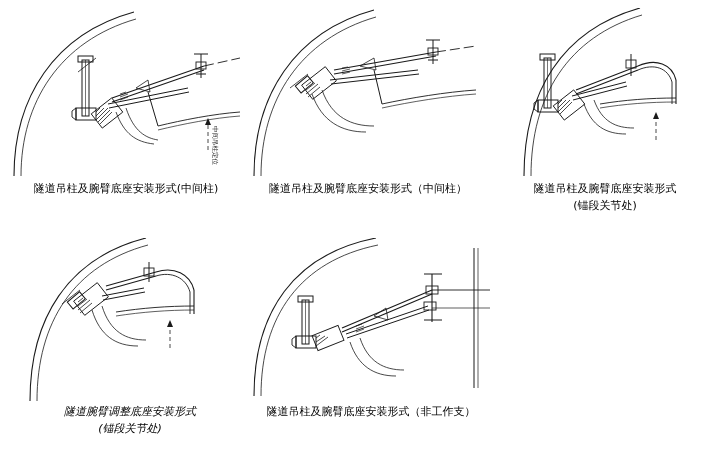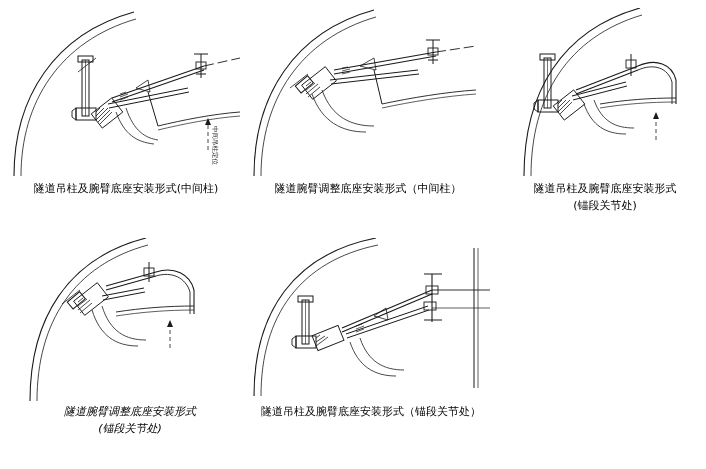--- a/index.html
+++ b/index.html
@@ -144,21 +144,21 @@
         <path d="M132 96 C 160 90, 196 84, 226 82" stroke-width="0.9"></path>
         <path d="M132 100 C 160 94, 196 88, 226 86" stroke-width="0.7"></path>
 
         <path d="M124 62 L 132 96" stroke-width="1"></path>
 
         <path d="M62 86 C 72 114, 92 124, 116 124" stroke-width="0.8"></path>
         <path d="M72 82 C 82 110, 102 118, 124 118" stroke-width="0.8"></path>
       </g>
     </svg>
     <div class="caption" id="cap-2">
-      <span>隧道腕臂调整底座安装形式（中间柱）</span>
+      <span>隧道吊柱及腕臂底座安装形式（中间柱）</span>
     </div>
   </div>
 
   <div class="panel" id="panel-3">
     <svg class="fig" width="210" height="170" viewBox="0 0 210 170">
       <g fill="none" stroke="#1a1a1a" stroke-width="1.1">
         <path d="M24 168 C 24 84, 62 22, 140 0"></path>
         <path d="M31 168 C 31 88, 68 29, 142 7" stroke-width="0.8"></path>
 
         <rect x="44" y="50" width="7" height="50" stroke-width="1"></rect>
@@ -275,17 +275,17 @@
         <path d="M186 70 L 244 70" stroke-width="0.7"></path>
 
         <path d="M228 10 L 228 150" stroke-width="1"></path>
         <path d="M232 10 L 232 150" stroke-width="0.7"></path>
 
         <path d="M104 104 C 112 128, 128 138, 150 138" stroke-width="0.8"></path>
         <path d="M114 100 C 122 124, 138 132, 158 132" stroke-width="0.8"></path>
       </g>
     </svg>
     <div class="caption" id="cap-5">
-      <span>隧道吊柱及腕臂底座安装形式（锚段关节处）</span>
+      <span>隧道吊柱及腕臂底座安装形式（非工作支）</span>
     </div>
   </div>
 
 </div>
 
 </body></html>

